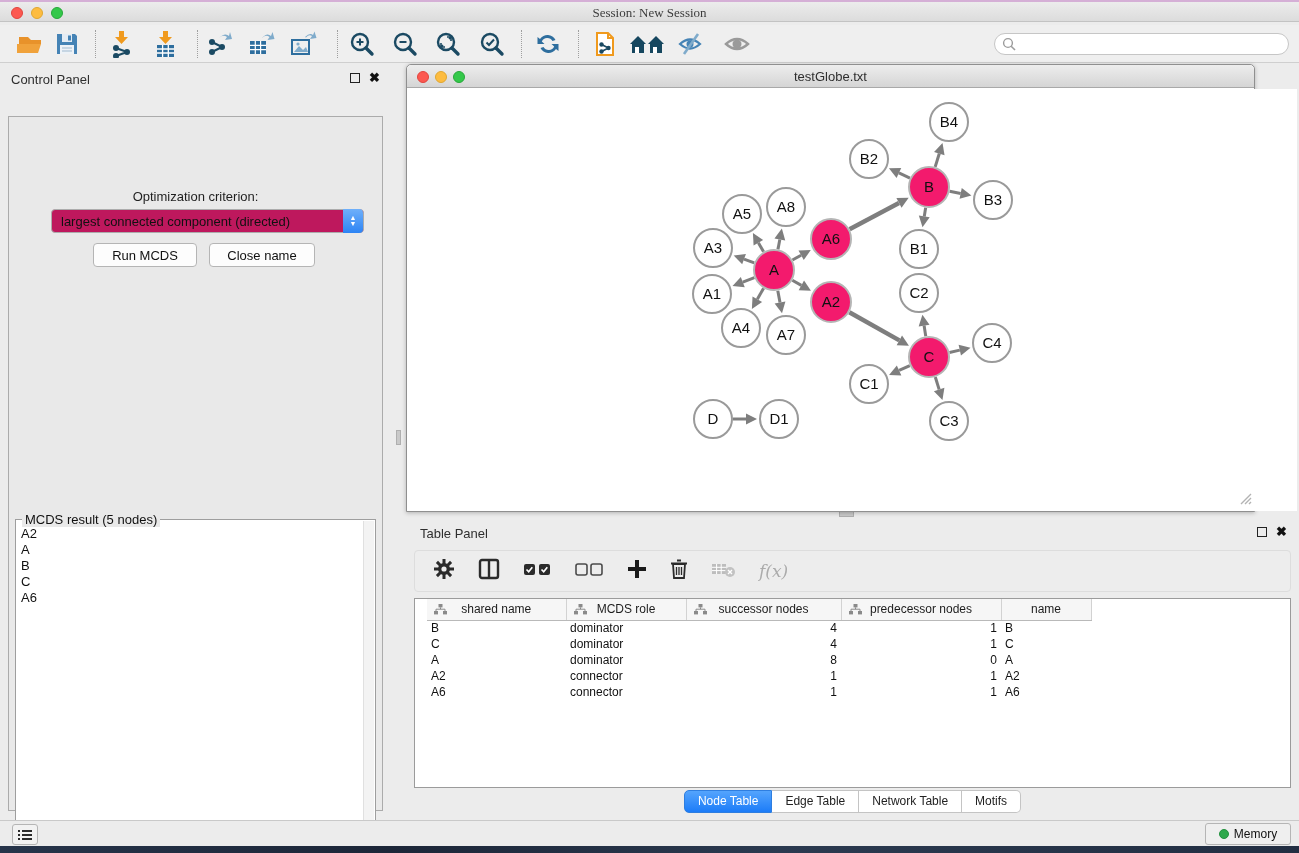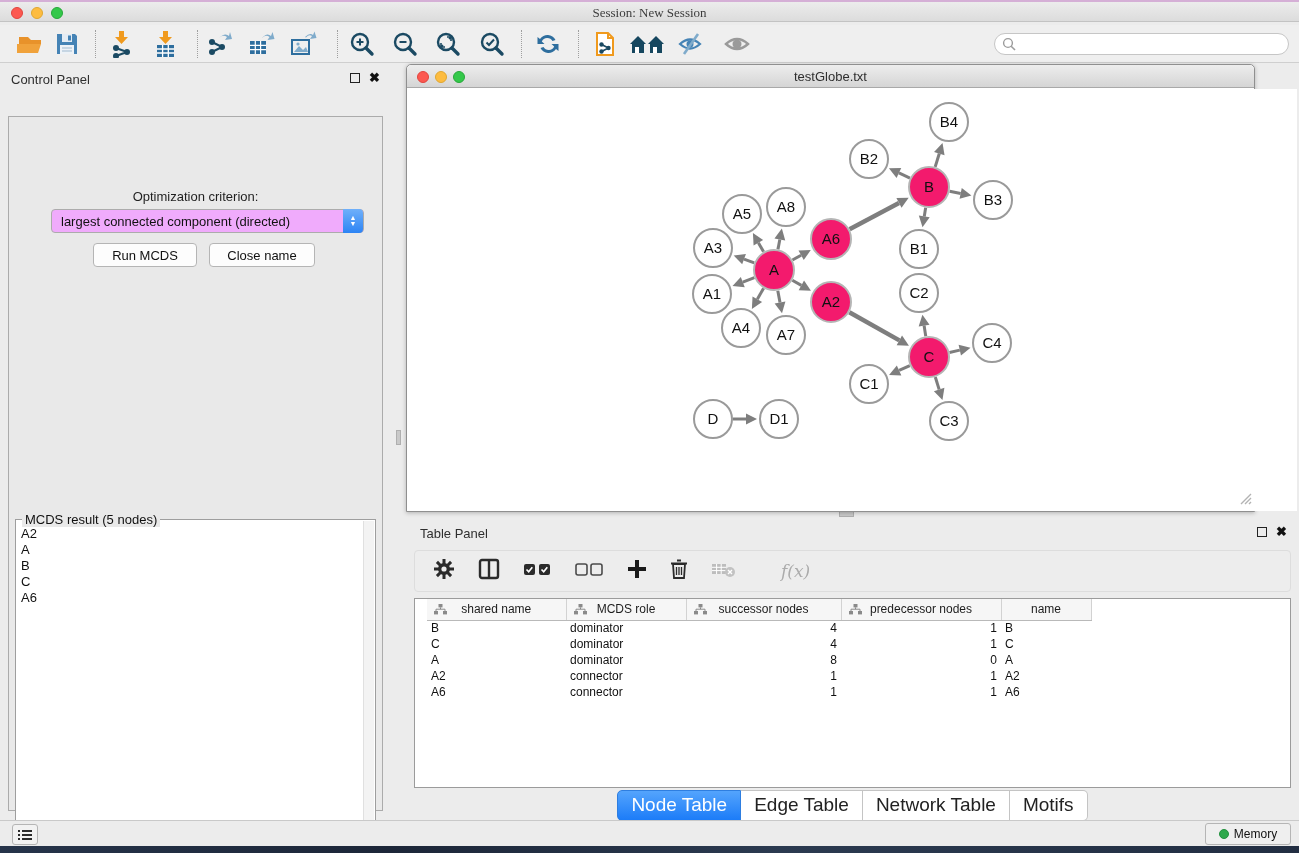--- a/index.html
+++ b/index.html
@@ -62,21 +62,21 @@
     border:1px solid #B9B9B9; border-left:none; color:#222; cursor:default;
   }
   .cp-tab:first-child { border-left:1px solid #B9B9B9; border-radius:4px 0 0 4px; }
   .cp-tab:last-child  { border-radius:0 4px 4px 0; }
   .cp-tab.active {
     background:linear-gradient(#55A5FC,#1E7EF7); color:#fff; border-color:#2E7EE0;
   }
   .opt-label { position:absolute; left:0; width:100%; top:72px; text-align:center; font-size:13px; color:#1F1F1F; }
   .opt-select {
     position:absolute; left:42px; top:92px; width:313px; height:24px;
-    background:#f0abfc; border:1px solid #ACACAC; border-radius:4px;
+    background:#be185d; border:1px solid #ACACAC; border-radius:4px;
     font-size:13px; display:flex; align-items:center; padding-left:9px; color:#111;
   }
   .opt-stepper {
     position:absolute; right:0; top:-1px; width:20px; height:24px;
     background:linear-gradient(#6FB0FA,#2D84F4); border-radius:0 4px 4px 0;
     display:flex; flex-direction:column; align-items:center; justify-content:center;
     color:#fff; font-size:7px; line-height:6px;
   }
   .cp-btn {
     position:absolute; top:126px; height:24px; background:#FDFDFD;
@@ -147,21 +147,21 @@
     height:16px; font-size:12px; color:#111; padding:0 4px; white-space:nowrap; overflow:hidden;
   }
   td.al { text-align:left; padding-left:10px; }
   td.ar { text-align:right; padding-right:14px; }
   
   .bottom-tabs {
     position:absolute; left:0; width:100%; top:270px;
     display:flex; justify-content:center;
   }
   .btab {
-    font-size:19px; padding:3px 13px 4px; background:#fff; color:#222;
+    font-size:12px; padding:3px 13px 4px; background:#fff; color:#222;
     border:1px solid #C4C4C4; border-left:none; cursor:default;
   }
   .btab:first-child { border-left:1px solid #C4C4C4; border-radius:5px 0 0 5px; }
   .btab:last-child { border-radius:0 5px 5px 0; }
   .btab.active { background:linear-gradient(#54A4FD,#1C7CF8); color:#fff; border-color:#2E7EE0; }
   
   .statusbar {
     position:absolute; left:0; top:820px; width:1299px; height:26px;
     background:#ECECEC; border-top:1px solid #C9C9C9;
   }
@@ -174,21 +174,21 @@
     position:absolute; right:8px; top:2px; width:86px; height:22px;
     background:#EFEFEF; border:1px solid #B5B5B5; border-radius:3px;
     display:flex; align-items:center; justify-content:center; gap:5px;
     font-size:12px; color:#111;margin-left:44px;
   }
   .mem-dot { width:10px; height:10px; border-radius:50%; background:#2EA84C; border:1px solid #23913F; }
   .desktop-strip {
     position:absolute; left:0; top:846px; width:1299px; height:7px;
     background:linear-gradient(90deg,#26344A,#1C2638 30%,#2B3A50 60%,#222E42);
   }
-  .fx { font-family:"DejaVu Serif", serif; font-style:italic; font-size:17px; color:#ABABAB;margin-left:22px; }
+  .fx { font-family:"DejaVu Serif", serif; font-style:italic; font-size:17px; color:#ABABAB; }
 </style>
 </head>
 <body>
 
 <div class="app">
 
   <div class="titlebar">
     <div class="traffic t-red"></div>
     <div class="traffic t-yellow"></div>
     <div class="traffic t-green"></div>

